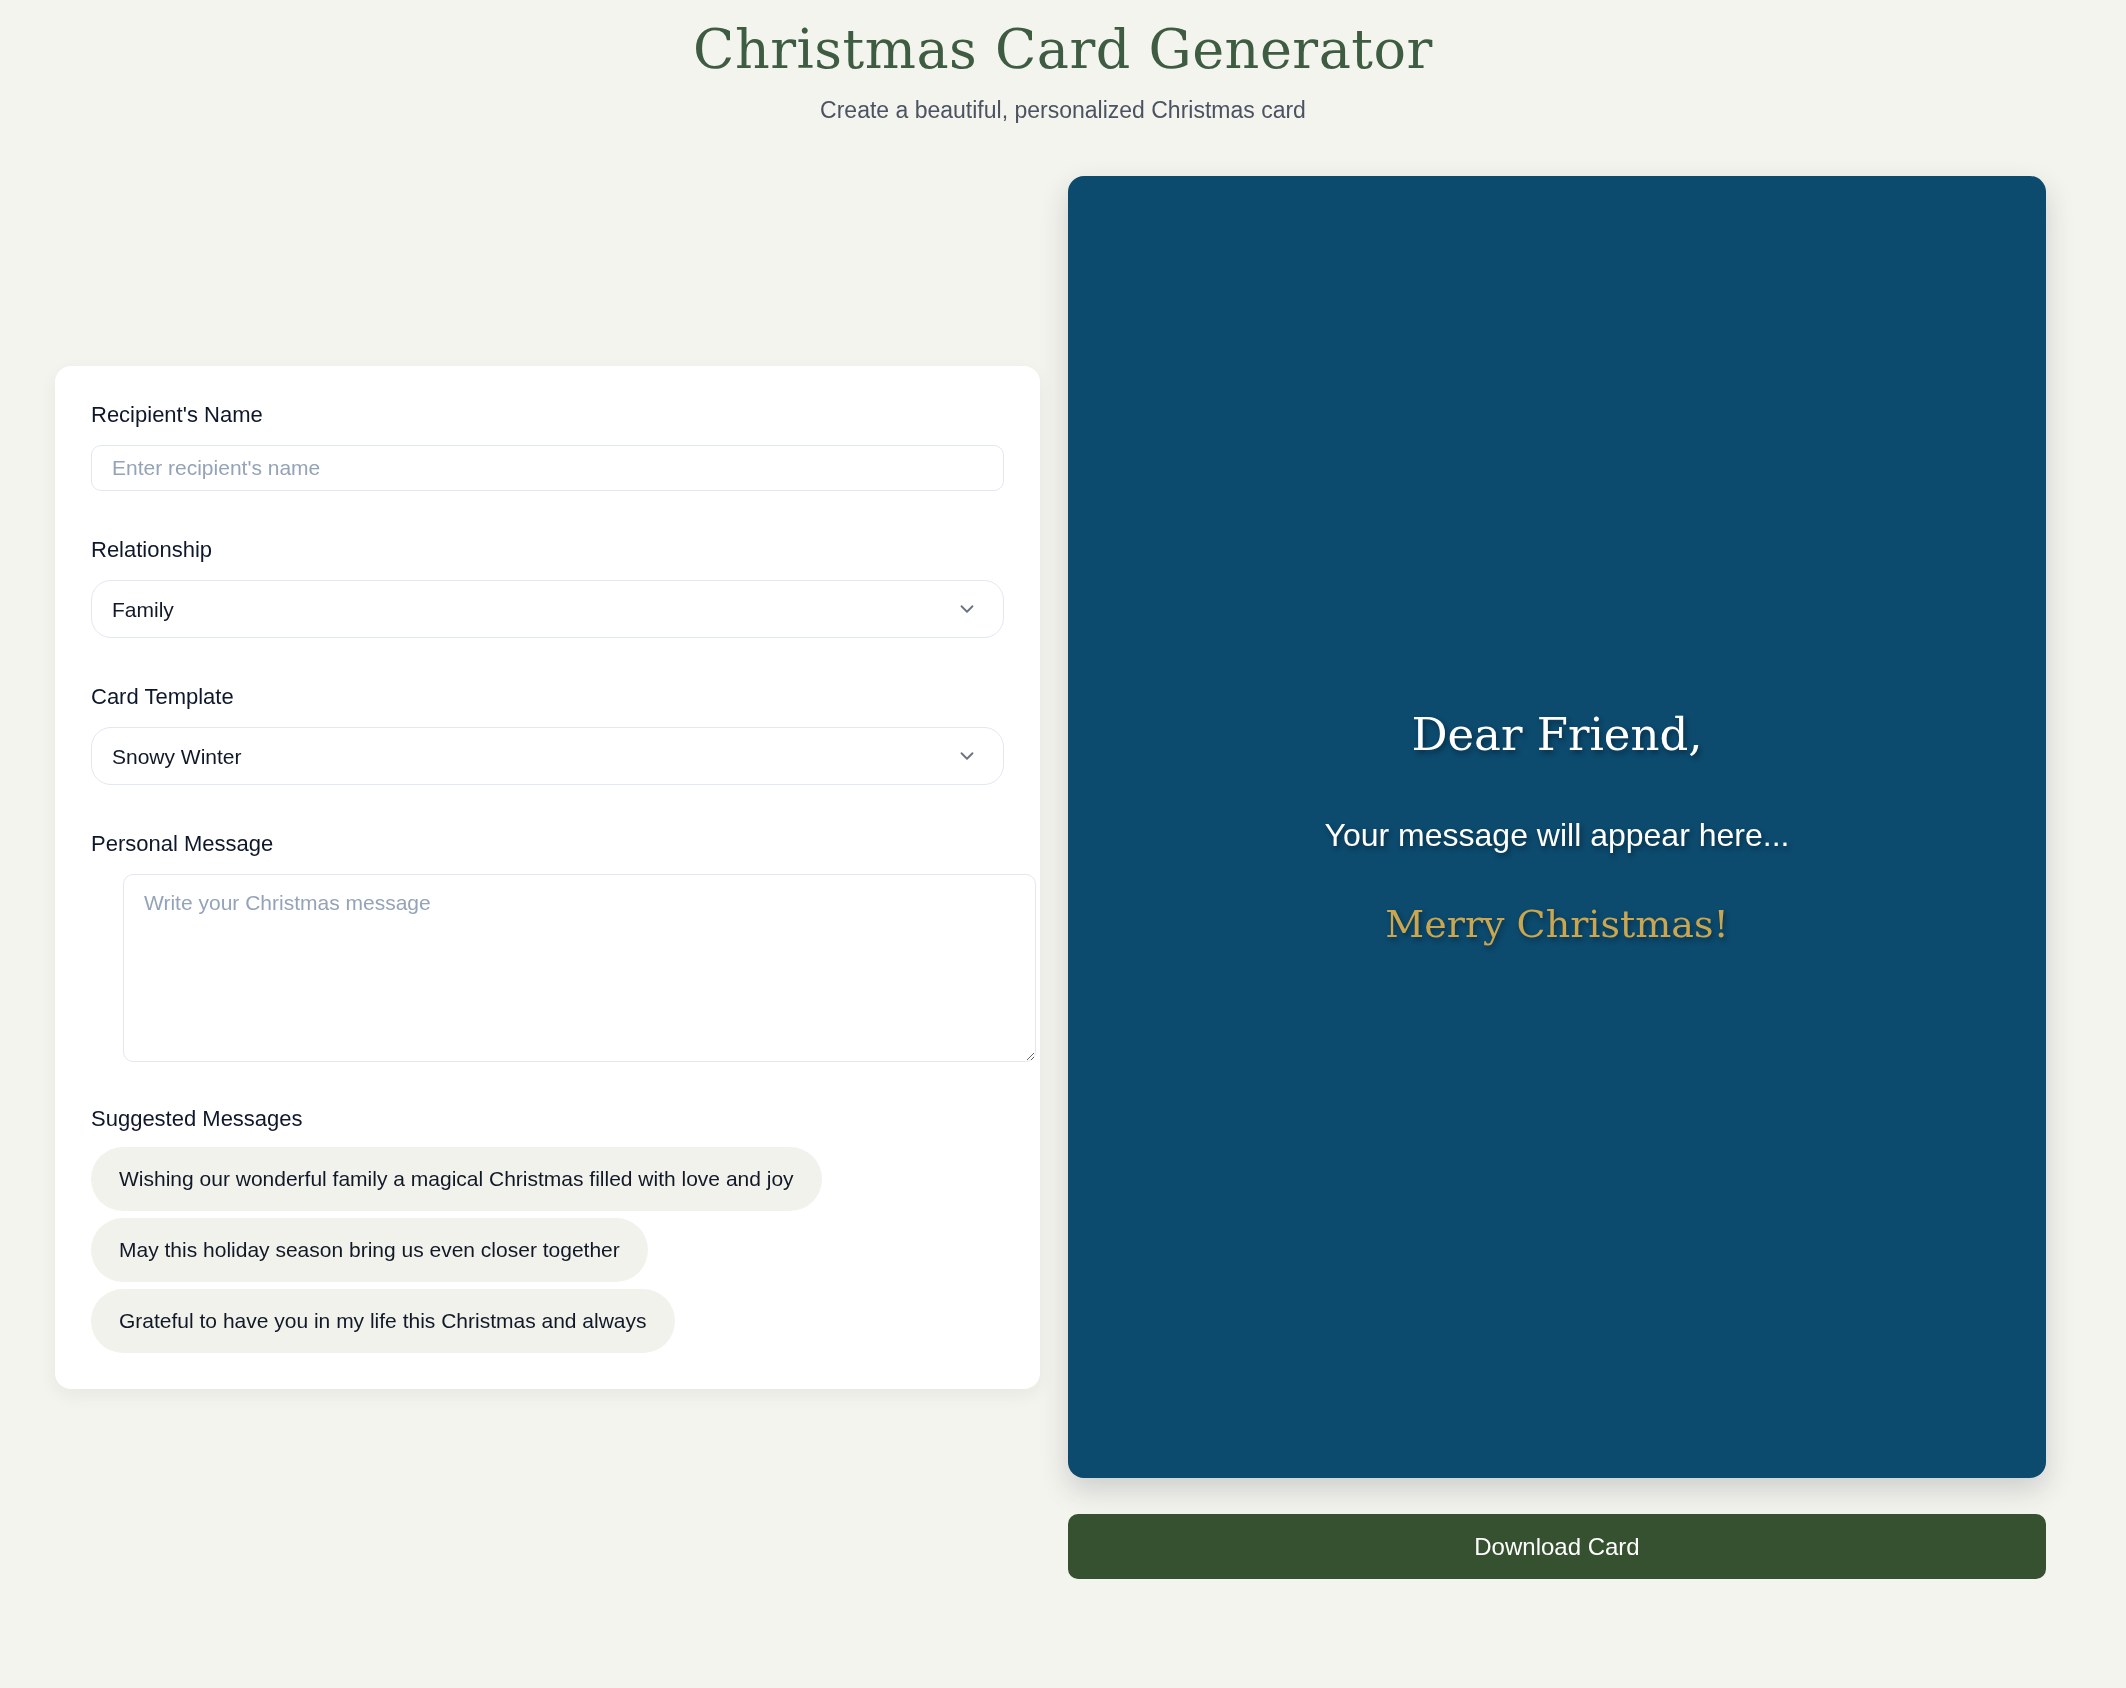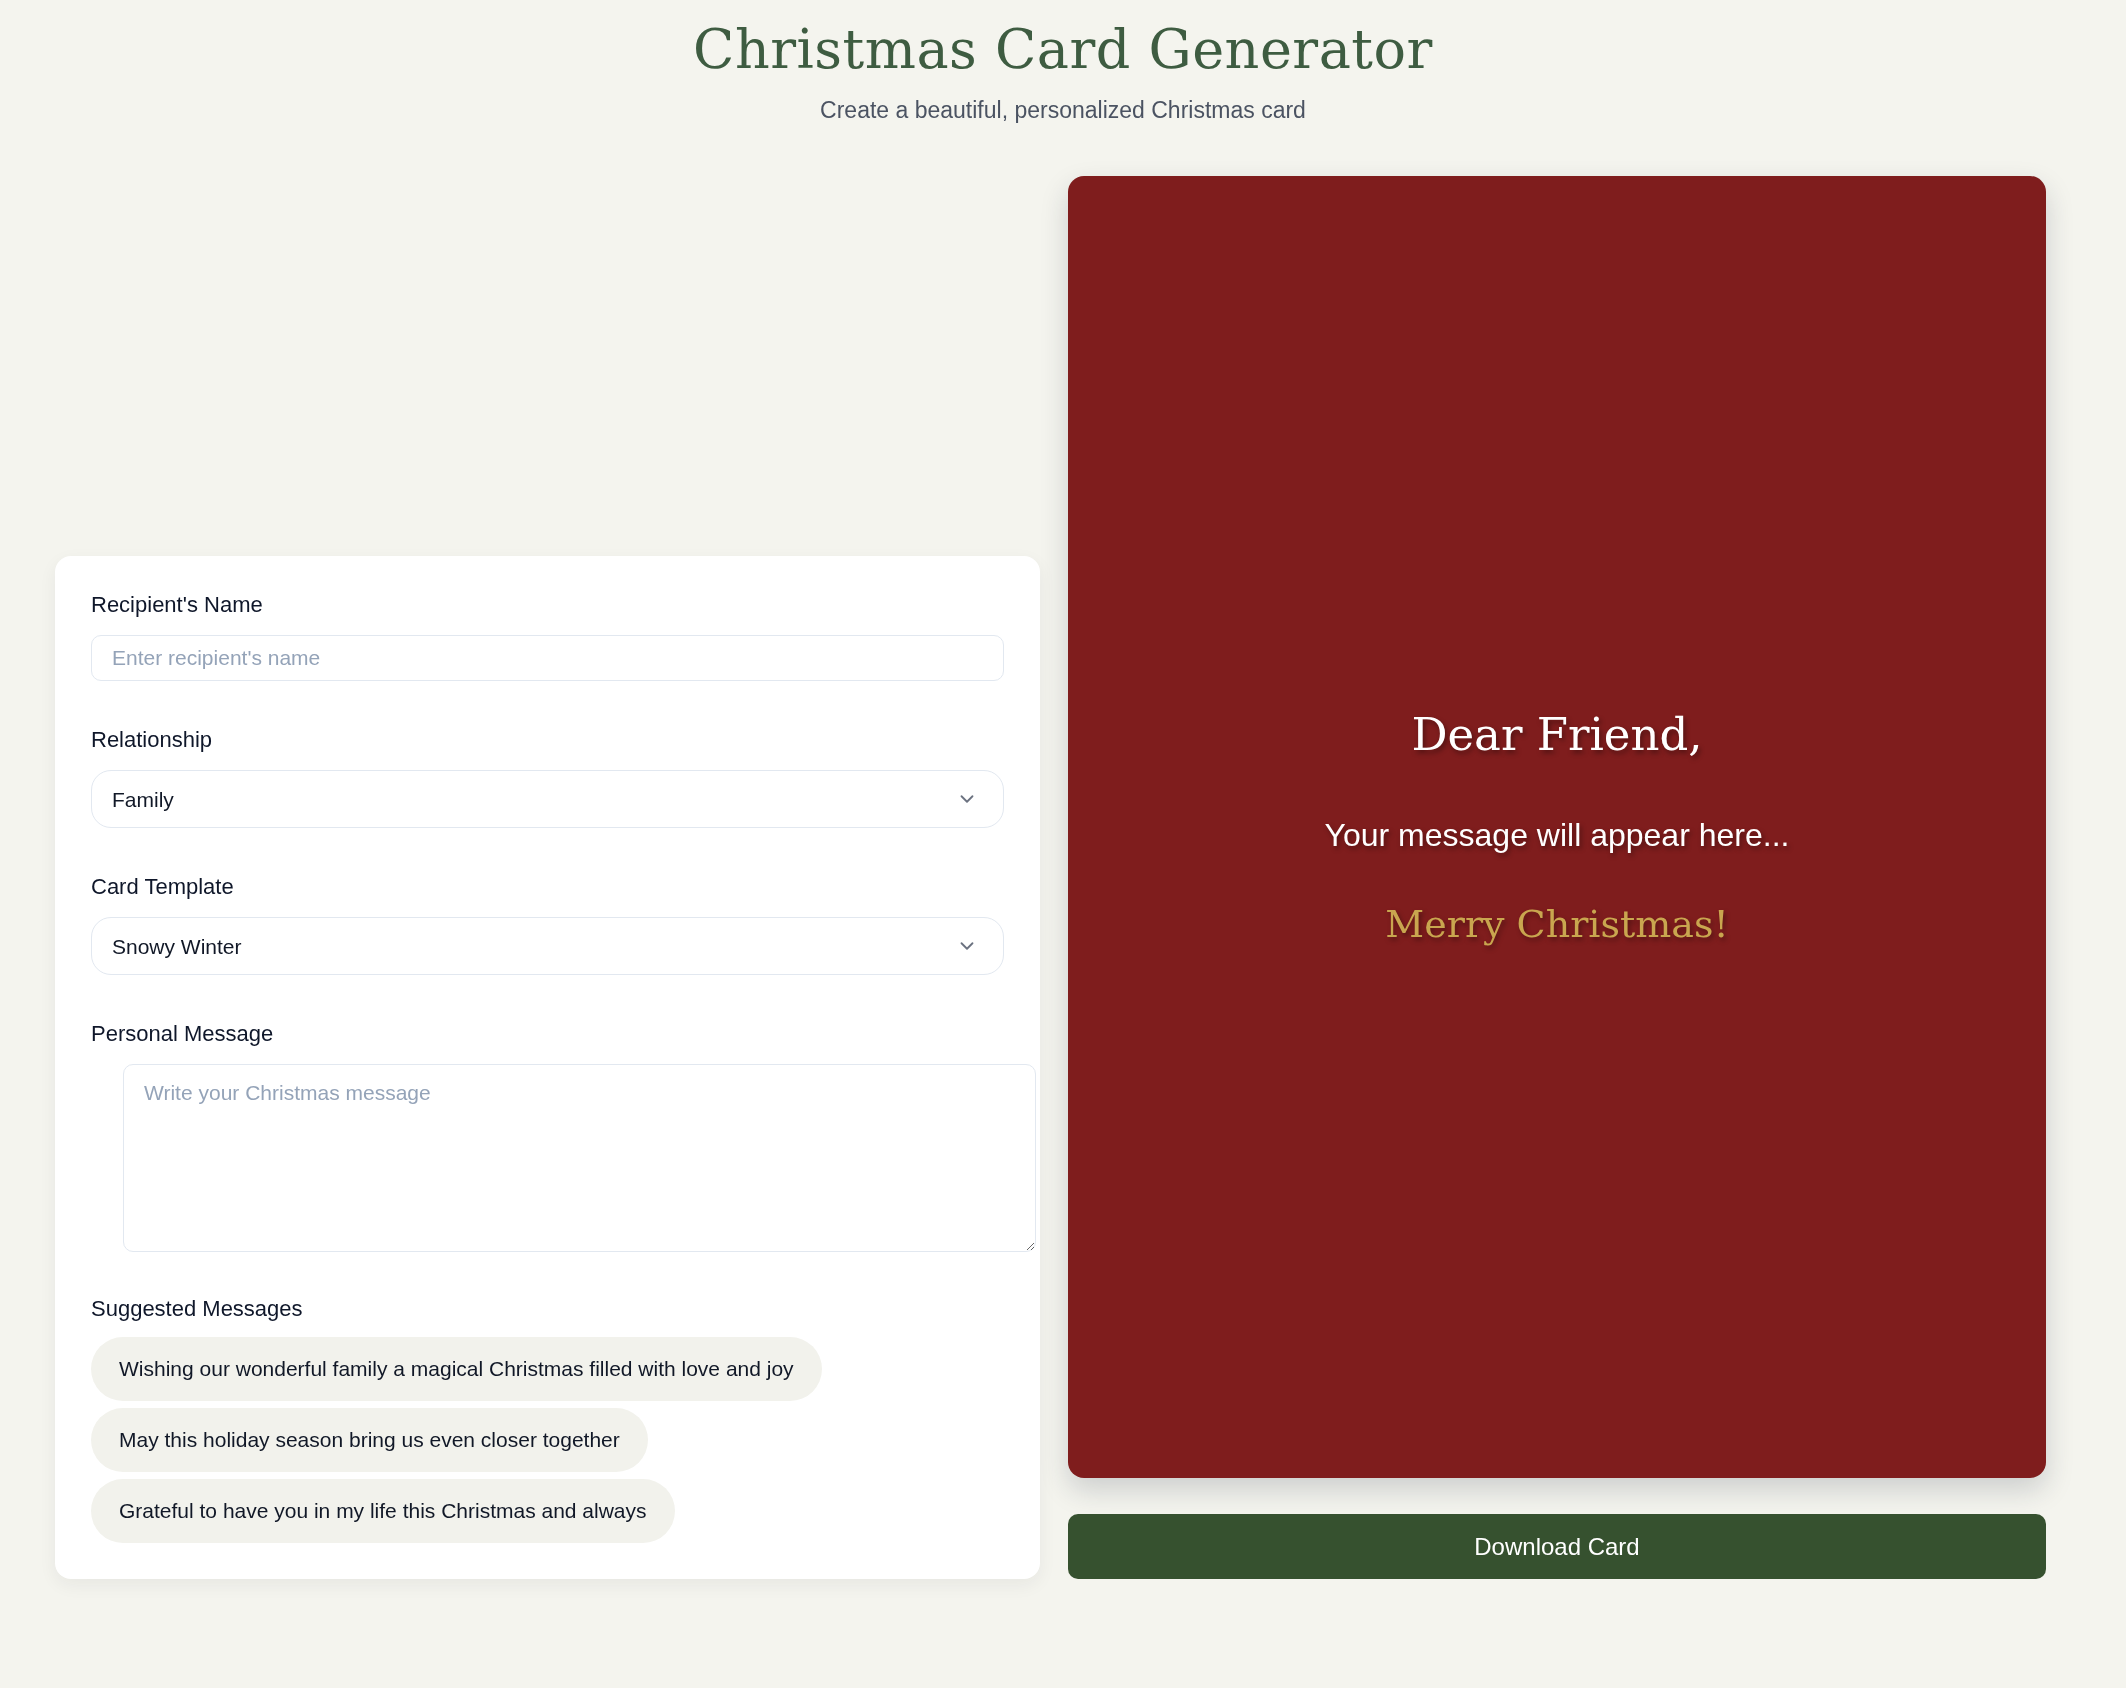--- a/index.html
+++ b/index.html
@@ -21,21 +21,21 @@
     line-height: 1.15;
   }
   .page-subtitle {
     margin-top: 16px;
     font-size: 23px;
     color: #4B5362;
   }
   
   .content {
     display: flex;
-    align-items: flex-end;
+    align-items: center;
     gap: 28px;
     margin: 52px 68px 0 55px;
   }
   
   .form-panel {
     width: 985px;
     background: #FFFFFF;
     border-radius: 16px;
     box-shadow: 0 6px 18px rgba(30, 41, 59, 0.06);
     padding: 36px;
@@ -110,21 +110,21 @@
     font-family: "Liberation Sans", sans-serif;
     color: #111827;
     cursor: pointer;
     white-space: nowrap;
   }
   
   .preview-col { width: 978px; display: flex; flex-direction: column; }
   .card-preview {
     width: 978px;
     height: 1302px;
-    background: #7f1d1d;
+    background: #0c4a6e;
     border-radius: 16px;
     box-shadow: 0 12px 28px rgba(30, 41, 59, 0.18);
     display: flex;
     flex-direction: column;
     align-items: center;
     justify-content: center;
     text-align: center;
   }
   .preview-greeting {
     font-family: "DejaVu Serif", "Liberation Serif", serif;

